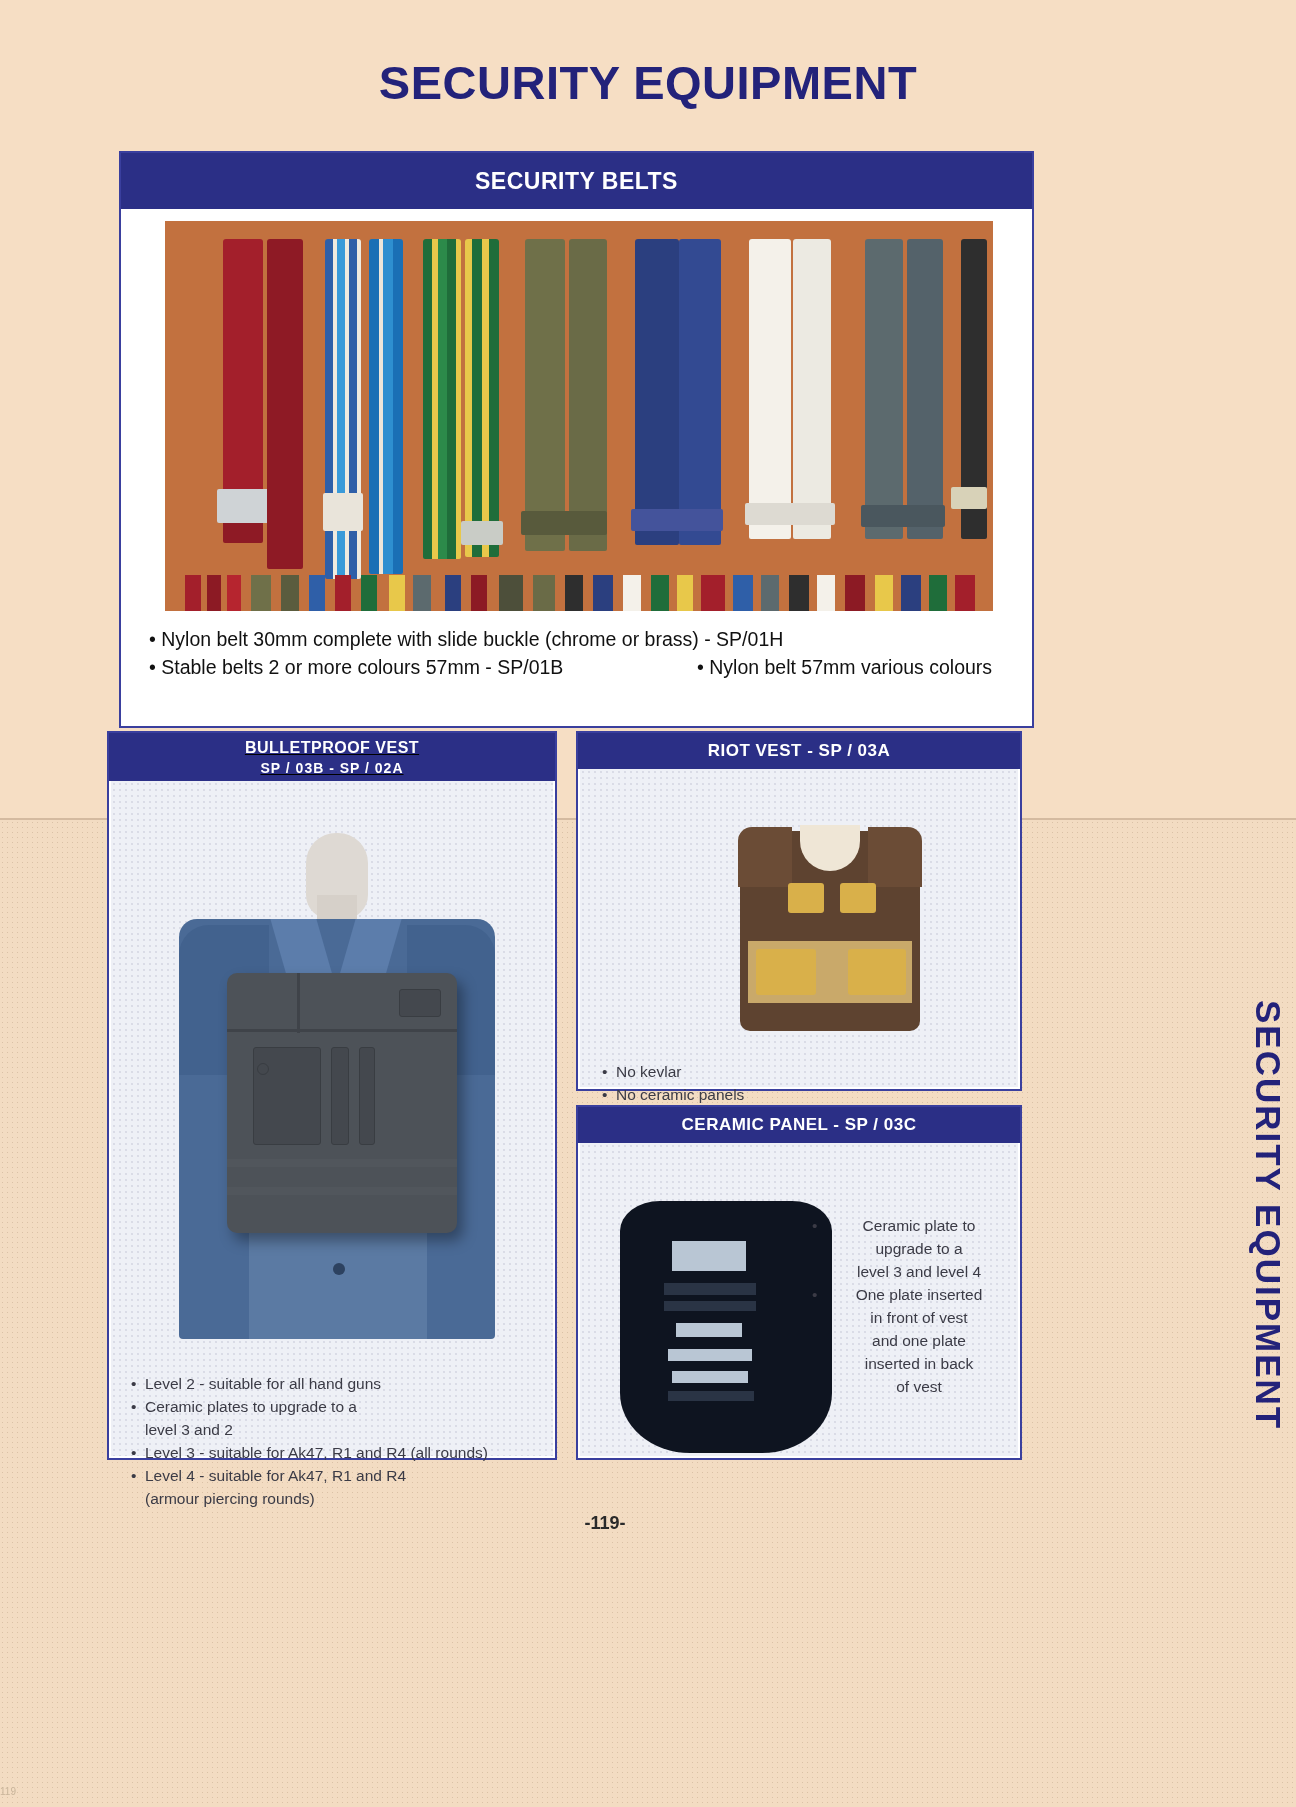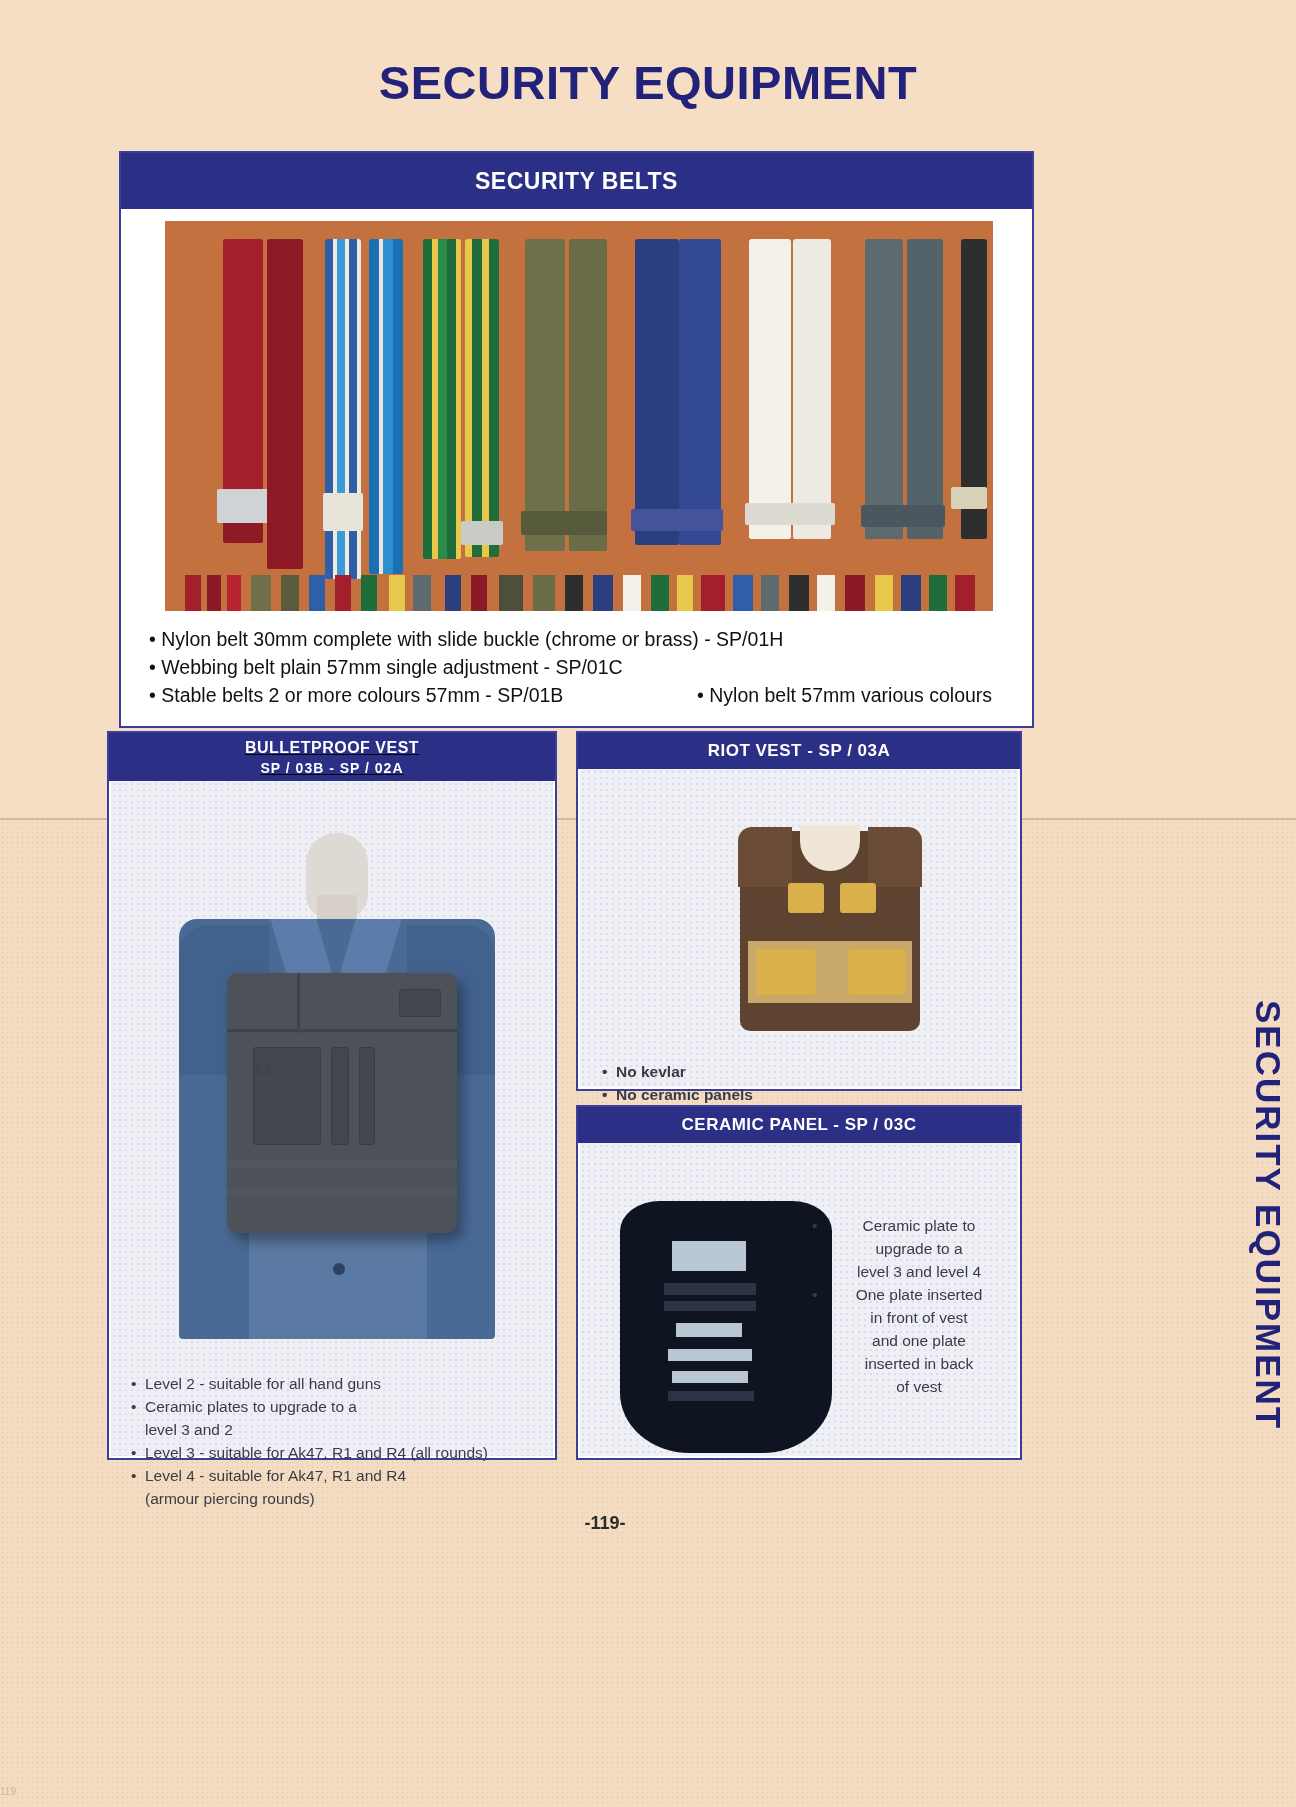--- a/index.html
+++ b/index.html
@@ -363,24 +363,20 @@
       <div class="swatch" style="left:790px;width:20px;background:#a31f2b;"></div>
     </div>
   </div>
 
   <div class="belts-list">
     <div class="row">
       <span class="c1">• Nylon belt 30mm complete with slide buckle (chrome or brass) - SP/01H</span>
       <span class="c2"></span>
     </div>
     <div class="row">
-      <span class="c1">• Webbing belt plain 57mm single adjustment - SP/01C</span>
-      <span class="c2"></span>
-    </div>
-    <div class="row">
       <span class="c1">• Stable belts 2 or more colours 57mm - SP/01B</span>
       <span class="c2">• Nylon belt 57mm various colours</span>
     </div>
   </div>
 </div>
 
 <div class="panel" id="bpv-panel">
   <div class="panel-header">
     <span>BULLETPROOF VEST</span>
     <span class="sub">SP / 03B - SP / 02A</span>
@@ -417,21 +413,21 @@
       <div class="li cont">level 3 and 2</div>
       <div class="li">Level 3 - suitable for Ak47, R1 and R4 (all rounds)</div>
       <div class="li">Level 4 - suitable for Ak47, R1 and R4</div>
       <div class="li cont">(armour piercing rounds)</div>
     </div>
   </div>
 </div>
 
 <div class="panel" id="riot-panel">
   <div class="panel-header">RIOT VEST - SP / 03A</div>
-  <div class="panel-body-dots" style="top:36px;font-weight:bold;">
+  <div class="panel-body-dots" style="top:36px;">
     <div class="riot-art">
       <div class="riot-vest-body"></div>
       <div class="riot-shoulder-l"></div>
       <div class="riot-shoulder-r"></div>
       <div class="riot-neck"></div>
       <div class="riot-gold" style="left:58px;top:62px;width:36px;height:30px;"></div>
       <div class="riot-gold" style="left:110px;top:62px;width:36px;height:30px;"></div>
       <div class="riot-tan" style="left:18px;top:120px;width:164px;height:62px;"></div>
       <div class="riot-gold" style="left:26px;top:128px;width:60px;height:46px;"></div>
       <div class="riot-gold" style="left:118px;top:128px;width:58px;height:46px;"></div>

